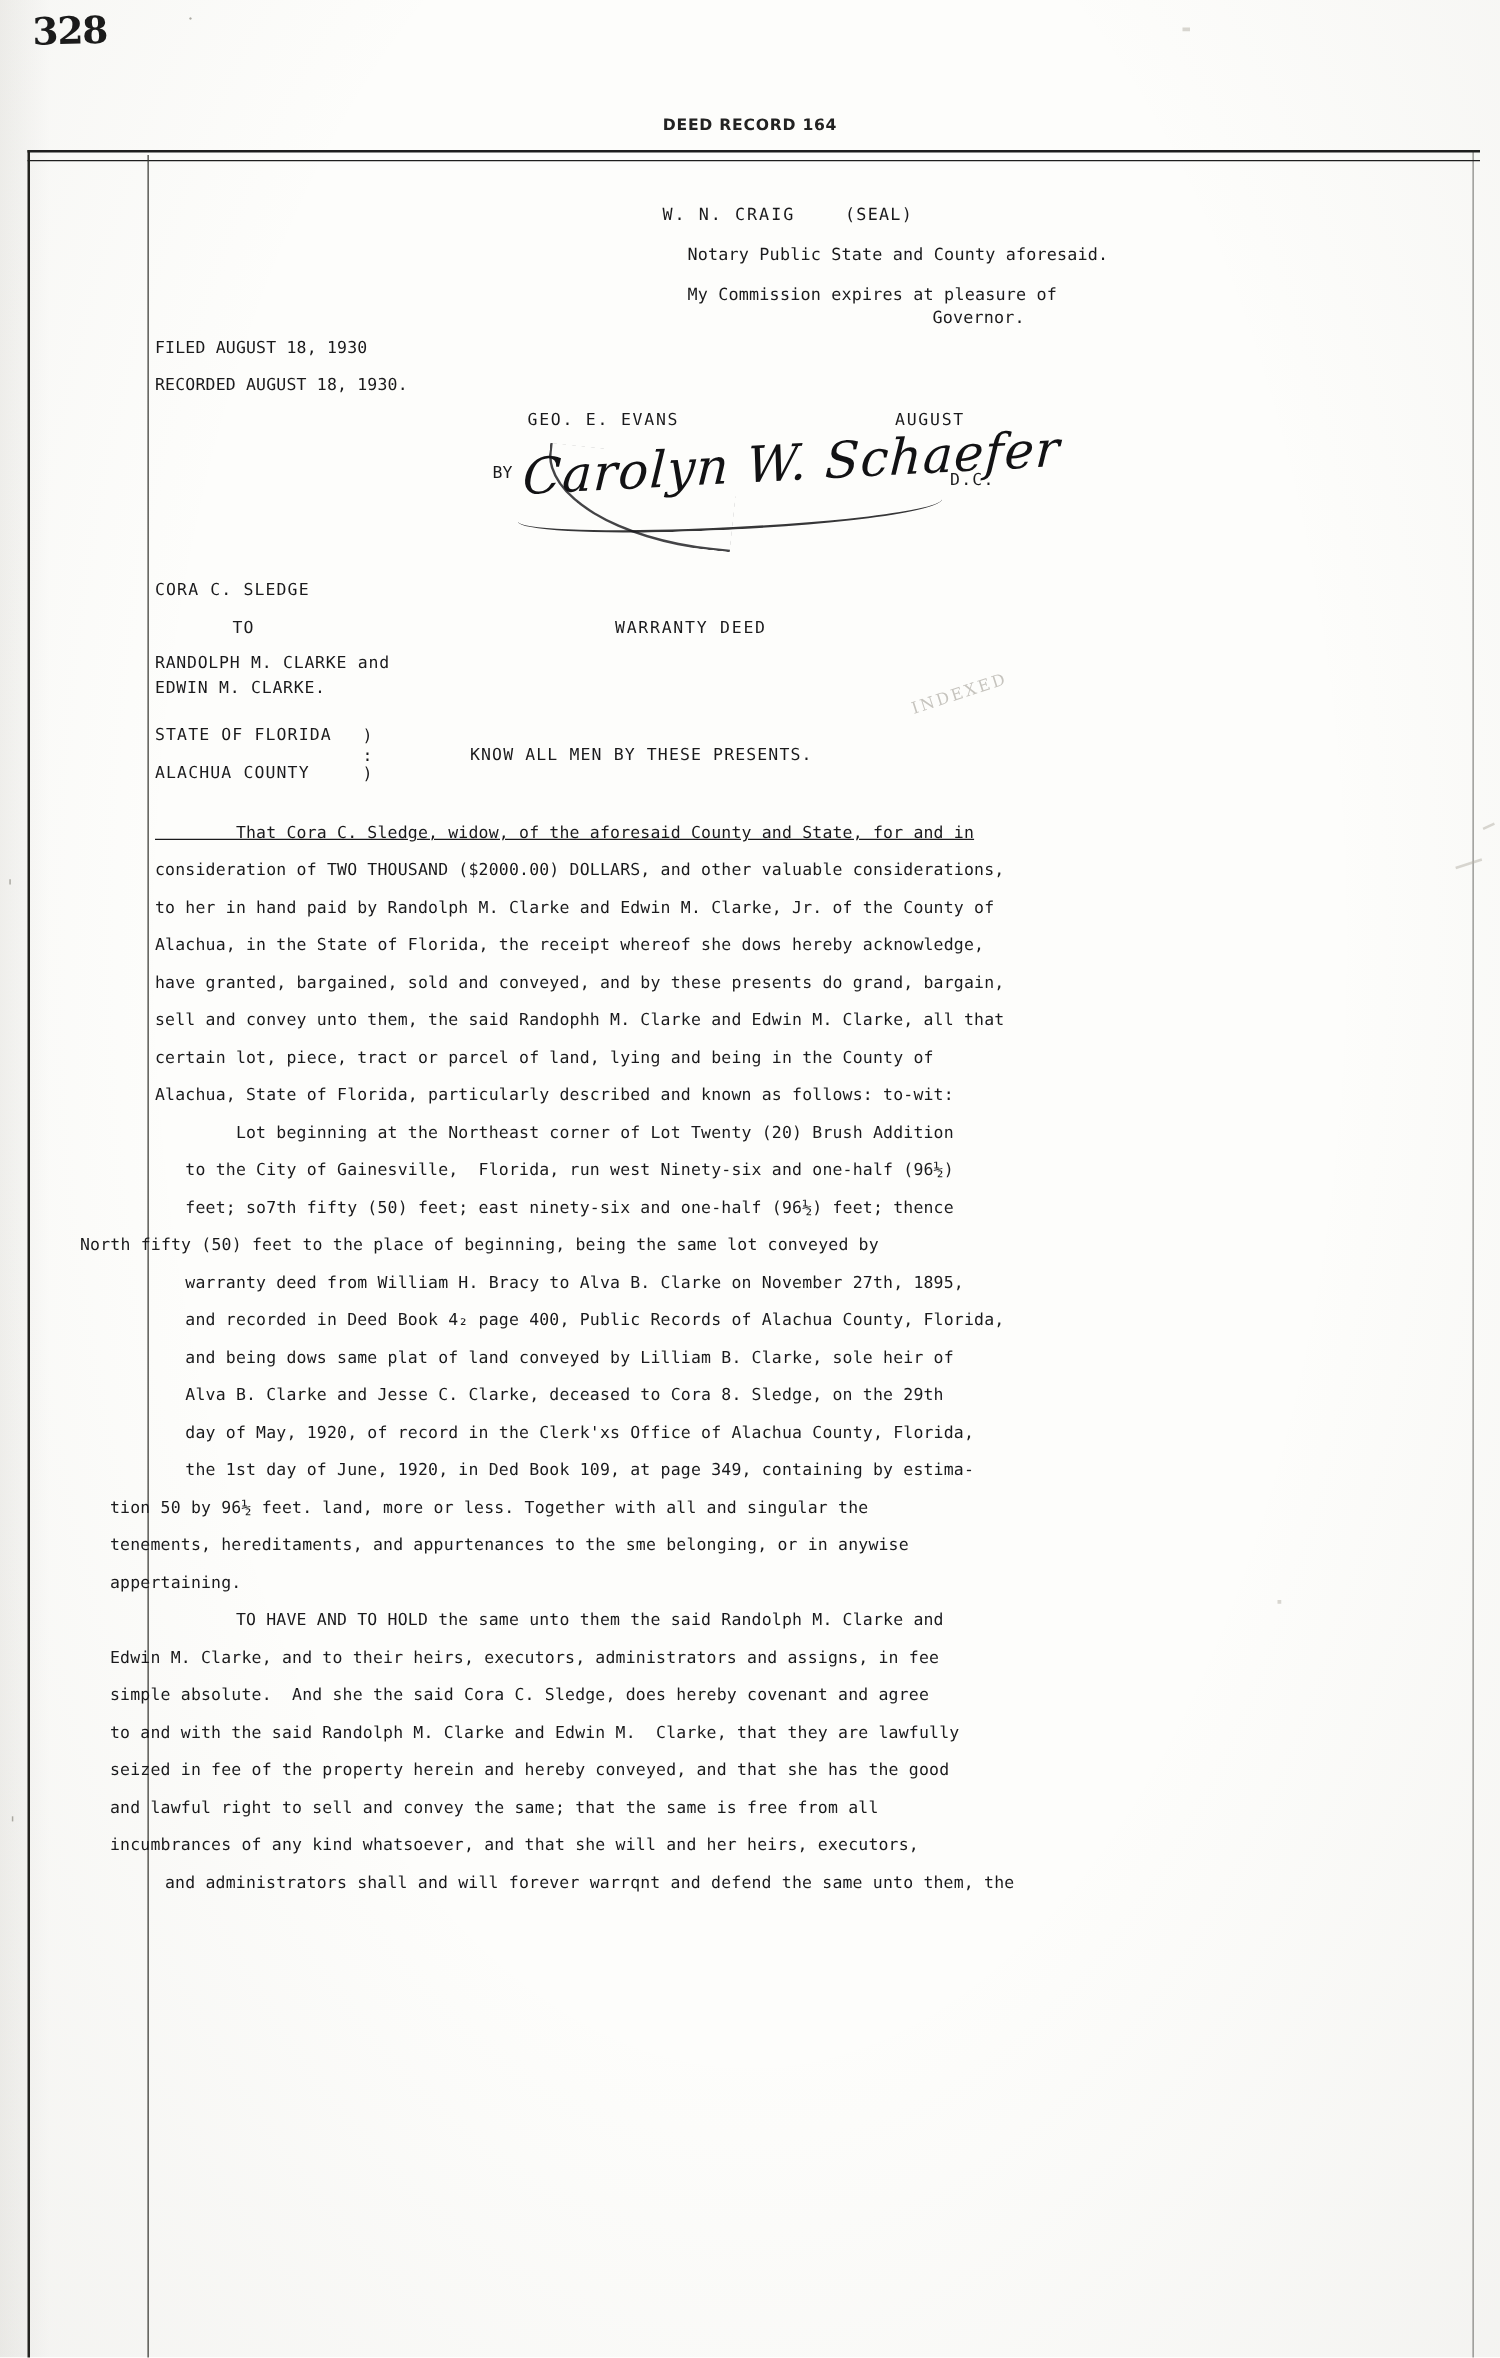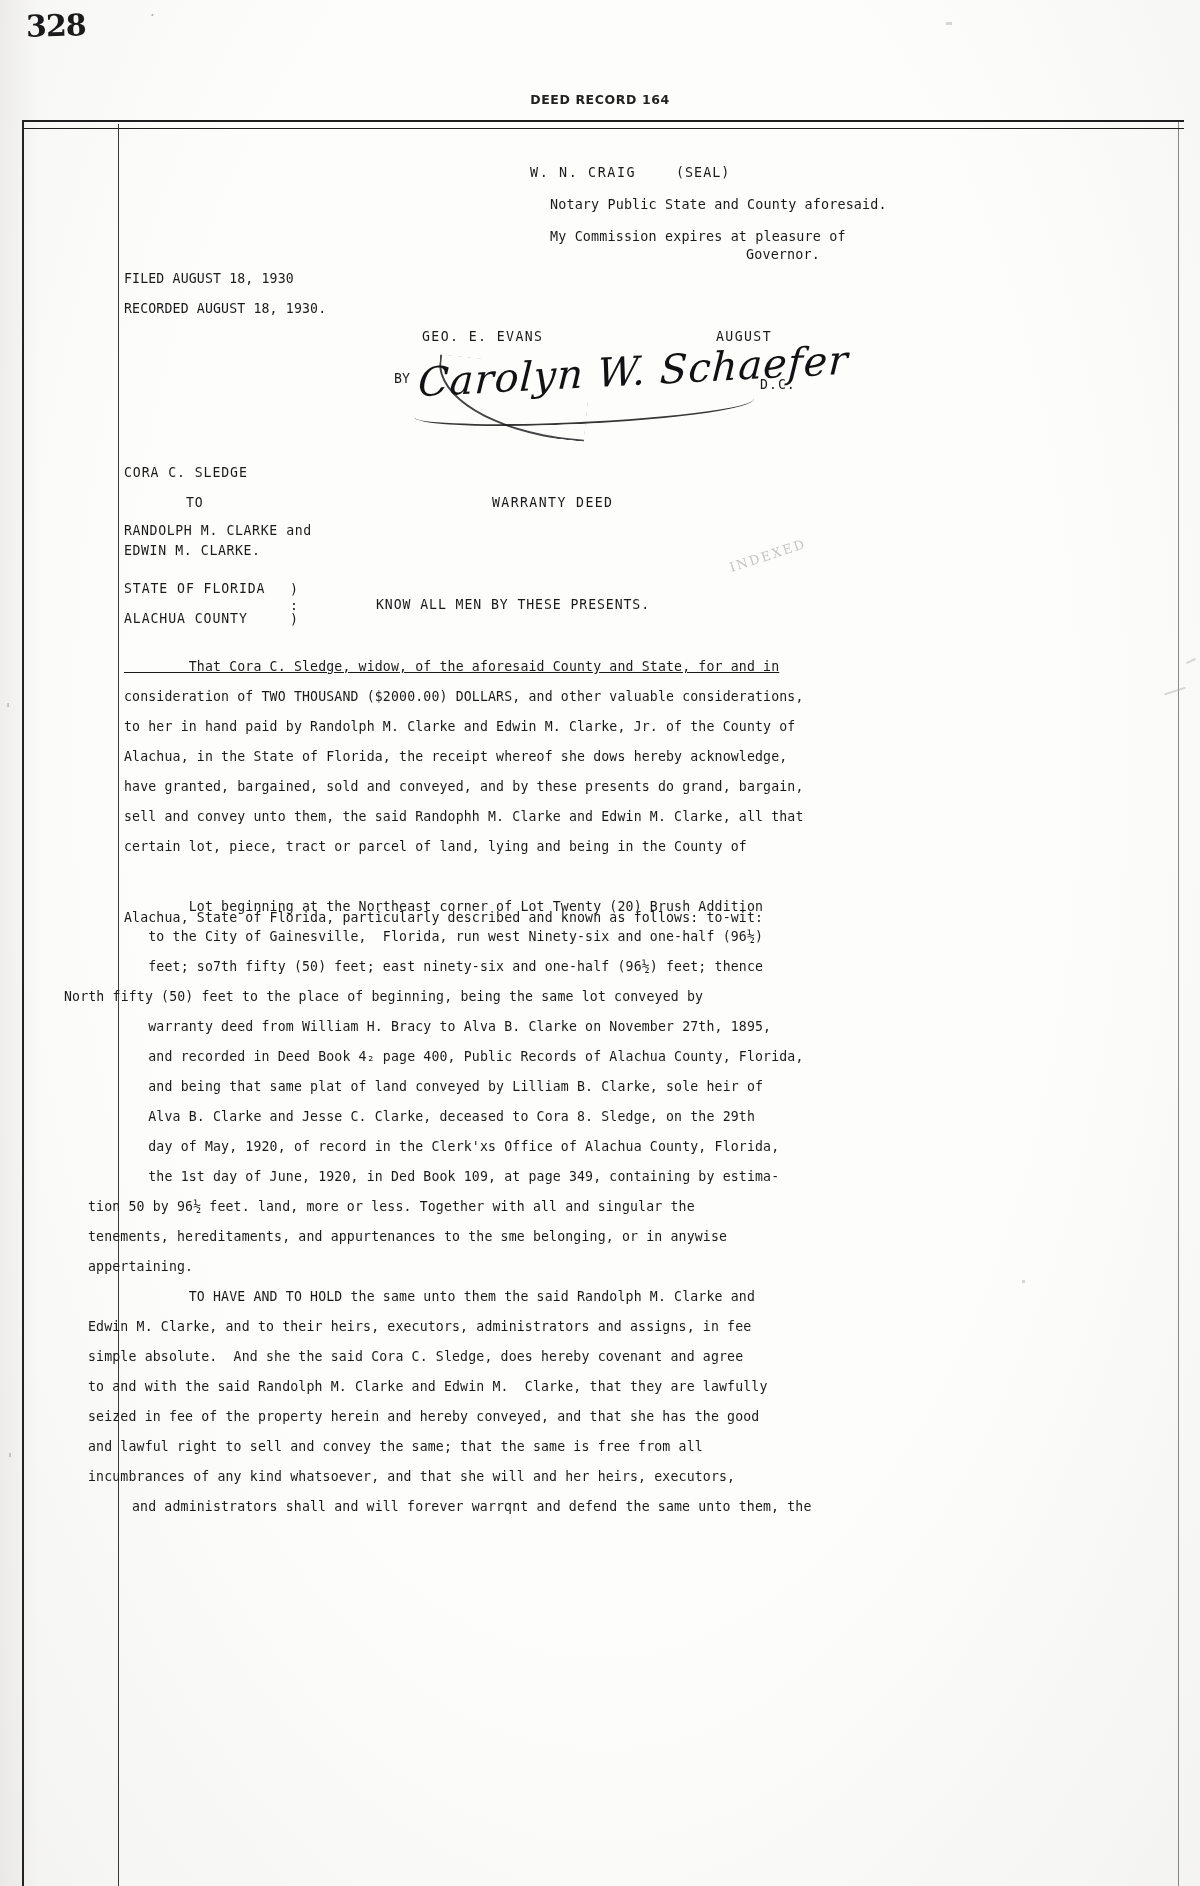--- a/index.html
+++ b/index.html
@@ -244,29 +244,29 @@
 
     <div class="txt" style="left:258px; top:468px; letter-spacing:0.9px;">KNOW ALL MEN BY THESE PRESENTS.</div>
 
     <div class="txt" style="left:6px; top:530px;text-decoration:underline;">        That Cora C. Sledge, widow, of the aforesaid County and State, for and in</div>
     <div class="txt" style="left:6px; top:560px;">consideration of TWO THOUSAND ($2000.00) DOLLARS, and other valuable considerations,</div>
     <div class="txt" style="left:6px; top:590px;">to her in hand paid by Randolph M. Clarke and Edwin M. Clarke, Jr. of the County of</div>
     <div class="txt" style="left:6px; top:620px;">Alachua, in the State of Florida, the receipt whereof she dows hereby acknowledge,</div>
     <div class="txt" style="left:6px; top:650px;">have granted, bargained, sold and conveyed, and by these presents do grand, bargain,</div>
     <div class="txt" style="left:6px; top:680px;">sell and convey unto them, the said Randophh M. Clarke and Edwin M. Clarke, all that</div>
     <div class="txt" style="left:6px; top:710px;">certain lot, piece, tract or parcel of land, lying and being in the County of</div>
-    <div class="txt" style="left:6px; top:740px;margin-top:41px;">Alachua, State of Florida, particularly described and known as follows: to-wit:</div>
+    <div class="txt" style="left:6px; top:740px;">Alachua, State of Florida, particularly described and known as follows: to-wit:</div>
 
     <div class="txt" style="left:6px; top:770px;">        Lot beginning at the Northeast corner of Lot Twenty (20) Brush Addition</div>
     <div class="txt" style="left:6px; top:800px;">   to the City of Gainesville,  Florida, run west Ninety-six and one-half (96½)</div>
     <div class="txt" style="left:6px; top:830px;">   feet; so7th fifty (50) feet; east ninety-six and one-half (96½) feet; thence</div>
     <div class="txt" style="left:-54px; top:860px;">North fifty (50) feet to the place of beginning, being the same lot conveyed by</div>
     <div class="txt" style="left:6px; top:890px;">   warranty deed from William H. Bracy to Alva B. Clarke on November 27th, 1895,</div>
     <div class="txt" style="left:6px; top:920px;">   and recorded in Deed Book 4₂ page 400, Public Records of Alachua County, Florida,</div>
-    <div class="txt" style="left:6px; top:950px;">   and being that same plat of land conveyed by Lilliam B. Clarke, sole heir of</div>
+    <div class="txt" style="left:6px; top:950px;">   and being dows same plat of land conveyed by Lilliam B. Clarke, sole heir of</div>
     <div class="txt" style="left:6px; top:980px;">   Alva B. Clarke and Jesse C. Clarke, deceased to Cora 8. Sledge, on the 29th</div>
     <div class="txt" style="left:6px; top:1010px;">   day of May, 1920, of record in the Clerk'xs Office of Alachua County, Florida,</div>
     <div class="txt" style="left:6px; top:1040px;">   the 1st day of June, 1920, in Ded Book 109, at page 349, containing by estima-</div>
     <div class="txt" style="left:-30px; top:1070px;">tion 50 by 96½ feet. land, more or less. Together with all and singular the</div>
     <div class="txt" style="left:-30px; top:1100px;">tenements, hereditaments, and appurtenances to the sme belonging, or in anywise</div>
     <div class="txt" style="left:-30px; top:1130px;">appertaining.</div>
 
     <div class="txt" style="left:6px; top:1160px;">        TO HAVE AND TO HOLD the same unto them the said Randolph M. Clarke and</div>
     <div class="txt" style="left:-30px; top:1190px;text-align:right;">Edwin M. Clarke, and to their heirs, executors, administrators and assigns, in fee</div>
     <div class="txt" style="left:-30px; top:1220px;">simple absolute.  And she the said Cora C. Sledge, does hereby covenant and agree</div>

